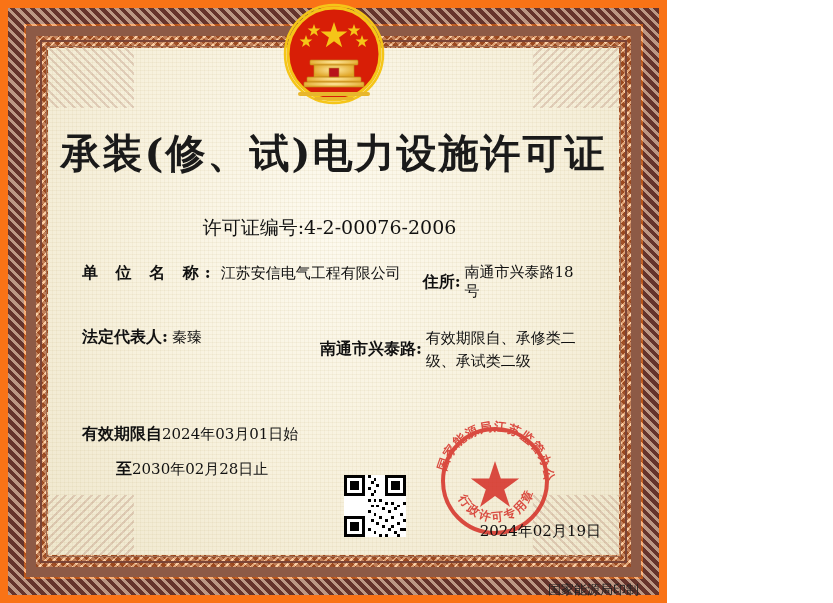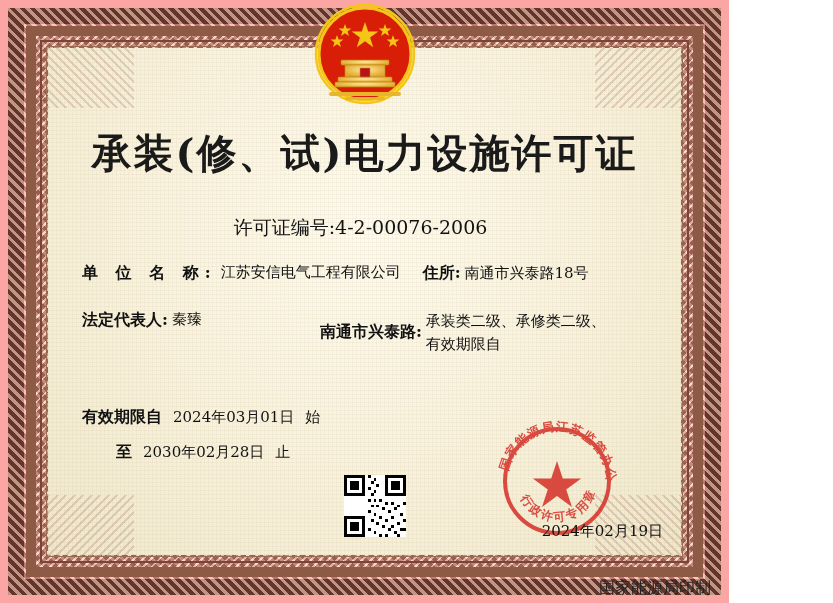--- a/index.html
+++ b/index.html
@@ -9,23 +9,23 @@
   }
   body {
     width: 833px;
     height: 603px;
     font-family: "Liberation Sans", sans-serif;
     overflow: hidden;
   }
 
   .certificate {
     position: relative;
-    width: 729px;
+    width: 667px;
     height: 603px;
-    background: #fca5a5;
+    background: #f97316;
     box-sizing: border-box;
   }
 
   
   .border-outer {
     position: absolute;
     left: 8px; top: 8px; right: 8px; bottom: 8px;
     border: 16px solid #6b3a32;
     box-sizing: border-box;
     background:
@@ -166,21 +166,21 @@
     font-family: "DejaVu Serif", "Liberation Serif", serif;
   }
   .row .val {
     font-size: 15px;
     color: #111;
     margin-left: 4px;
     font-family: "DejaVu Serif", "Liberation Serif", serif;
   }
   .sp-lbl { letter-spacing: 6px; }
 
-  .col-left { display: flex; align-items: flex-start; flex: 0 0 auto; }
+  .col-left { display: flex; align-items: center; flex: 0 0 auto; }
   .col-right { display: flex; align-items: center; margin-left: 22px; }
 
   .grade-val {
     font-size: 15px;
     line-height: 1.5;
     max-width: 190px;
     margin-left: 4px;
     font-family: "DejaVu Serif", "Liberation Serif", serif;
     color: #111;
   }
@@ -192,21 +192,21 @@
   }
   .date-row .lbl2 {
     font-size: 16px;
     font-weight: bold;
     font-family: "DejaVu Serif", "Liberation Serif", serif;
     color: #111;
   }
   .date-row .dval {
     font-size: 15px;
     font-family: "DejaVu Serif", "Liberation Serif", serif;
-    margin: 0 11px;
+    margin: 0 0;
     color: #111;
   }
   .date-row .mark {
     font-size: 15px;
     font-family: "DejaVu Serif", "Liberation Serif", serif;
     color: #111;
   }
   .indent-to { margin-left: 34px; }
 
   
@@ -232,23 +232,23 @@
     right: 66px;
     bottom: 62px;
     font-size: 15px;
     font-family: "DejaVu Serif", "Liberation Serif", serif;
     color: #111;
     text-align: right;
   }
 
   .footer {
     position: absolute;
-    right: 18px;
+    right: 28px;
     bottom: 4px;
-    font-size: 16px;
+    font-size: 13px;
     color: #222;
     font-family: Liberation Sans, sans-serif;
   }
 </style>
 </head>
 <body>
 
 <div class="certificate">
 
   <div class="border-outer"></div>
@@ -321,21 +321,21 @@
         </div>
       </div>
 
       <div class="row">
         <div class="col-left">
           <span class="lbl">法定代表人:</span>
           <span class="val">秦臻</span>
         </div>
         <div class="col-right" style="margin-left:118px;">
           <span class="lbl">南通市兴泰路:</span>
-          <span class="grade-val">承装类二级、承修类二级、有效期限自</span>
+          <span class="grade-val">有效期限自、承修类二级、承试类二级</span>
         </div>
       </div>
 
       <div class="row">
         <div class="col-left">
         </div>
       </div>
 
       <div class="date-row">
         <span class="lbl2">有效期限自</span>

